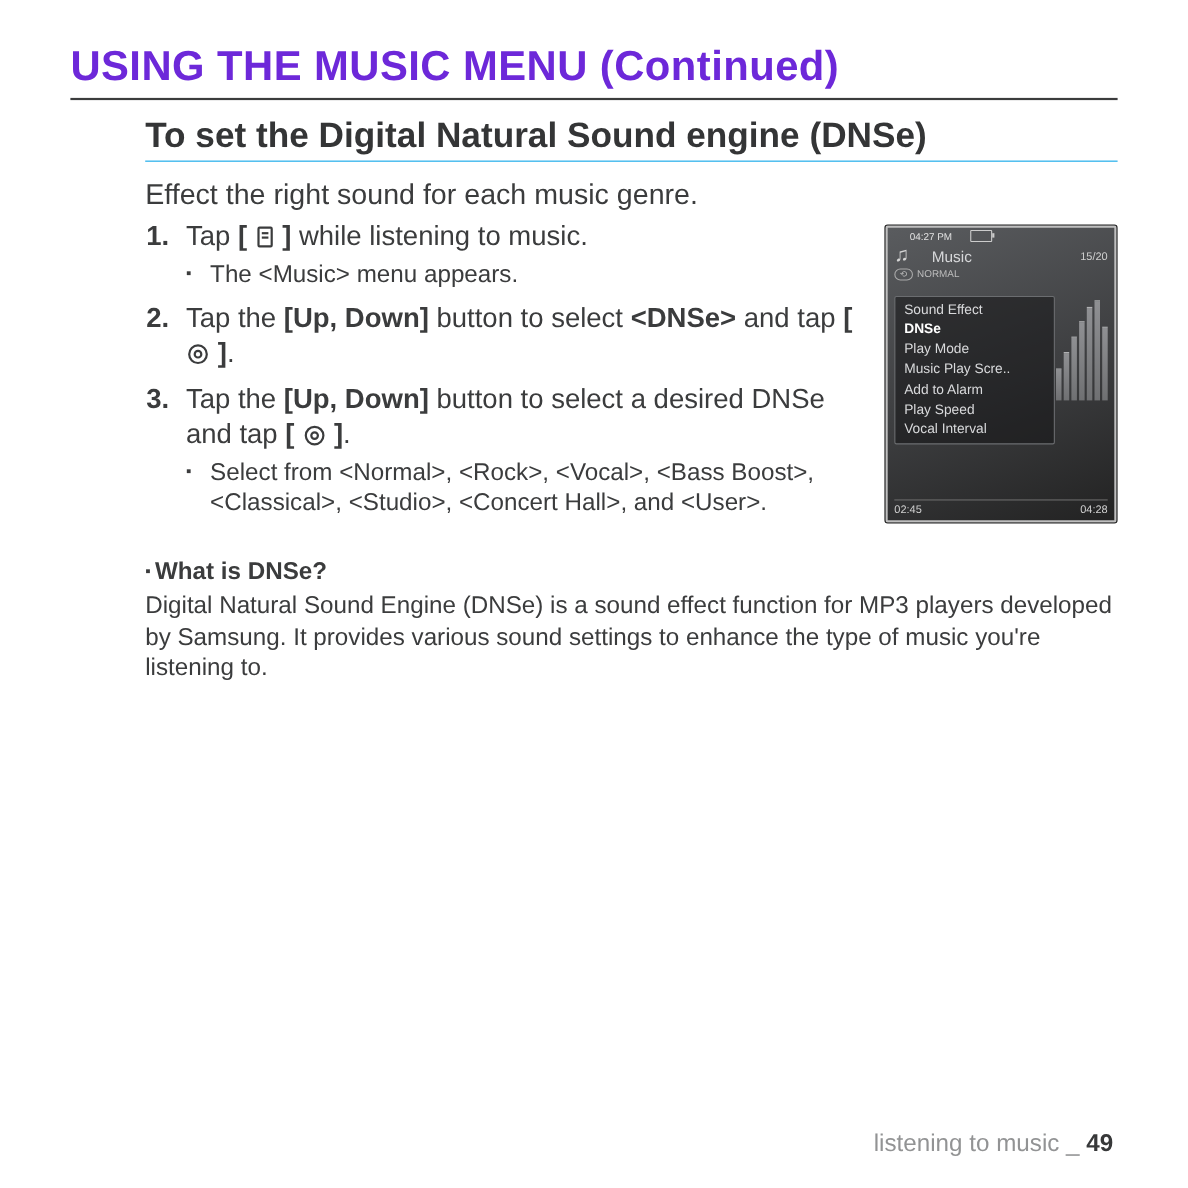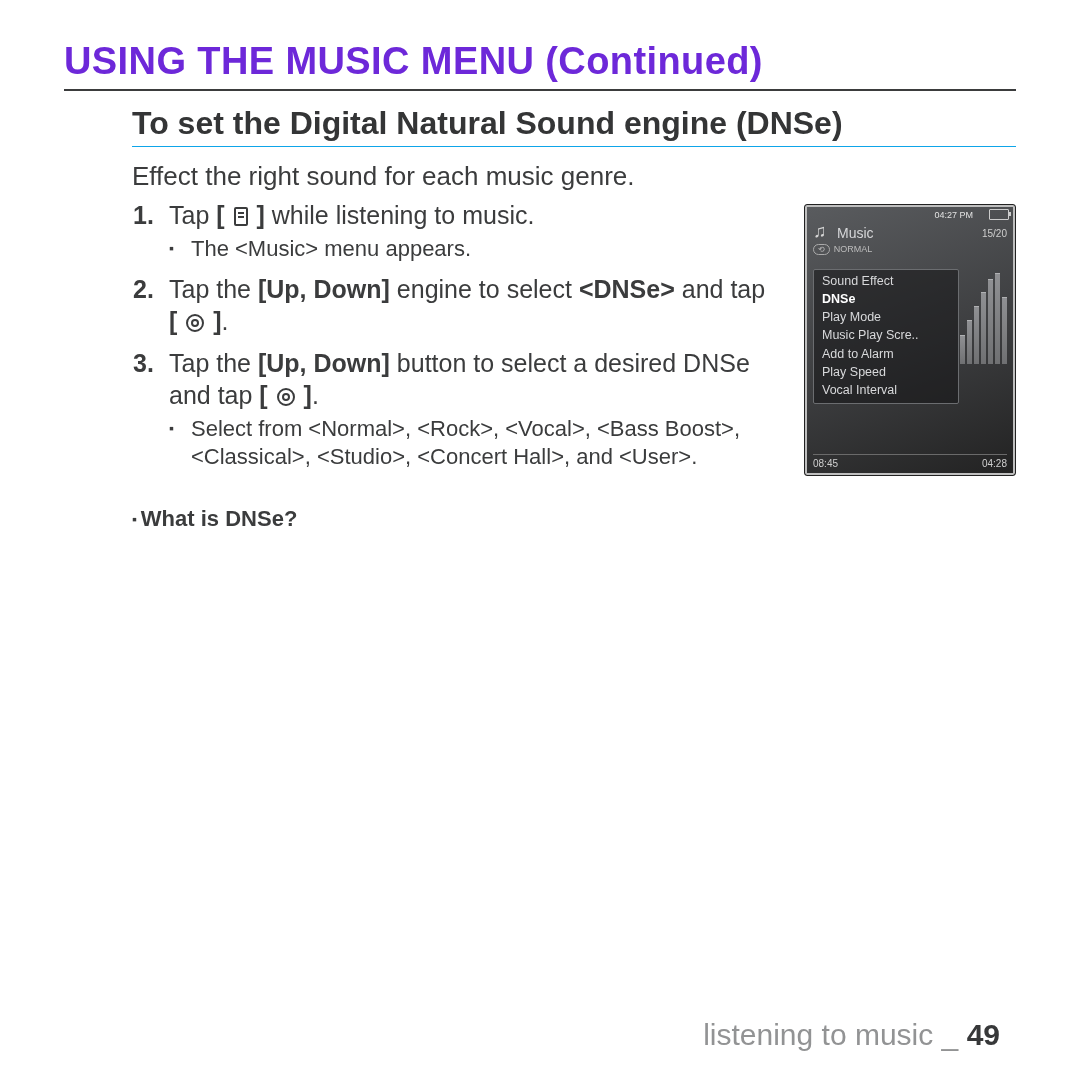--- a/index.html
+++ b/index.html
@@ -62,26 +62,26 @@
 .device{
   width:210px;height:270px;
   background:linear-gradient(160deg,#5a5c5f,#3c3d3f 55%,#222 100%);
   border:1px solid #222;border-radius:3px;
   box-shadow:0 0 0 2px #bfbfbf inset;
   color:#d6d7d9;font-size:12px;
   position:relative;overflow:hidden;flex:none;
   margin-top:6px
 }
 .dev-status{
-  display:flex;justify-content:flex-end;align-items:center;
-  padding:4px 6px;font-size:9px;color:#e2e2e2;gap:16px
+  display:flex;justify-content:flex-start;align-items:center;
+  padding:4px 22px;font-size:9px;color:#e2e2e2;gap:16px
 }
 .dev-batt{width:18px;height:9px;border:1px solid #ccc;border-radius:1px;position:relative}
 .dev-batt::after{content:"";position:absolute;right:-3px;top:2px;width:2px;height:4px;background:#ccc}
-.dev-hdr{display:flex;align-items:center;gap:6px;padding:0 8px 2px 8px;font-size:14px}
+.dev-hdr{display:flex;align-items:center;gap:16px;padding:0 8px 2px 8px;font-size:14px}
 .dev-hdr .count{margin-left:auto;font-size:10px;color:#cfcfcf}
 .note-ico{width:18px;height:18px;position:relative}
 .note-ico::before{content:"♫";font-size:18px;color:#d5d5d5;position:absolute;left:0;top:-3px}
 .dev-sub{font-size:9px;color:#bdbdbd;padding:0 8px 4px 8px}
 .dev-sub .loop{display:inline-block;border:1px solid #aaa;border-radius:7px;padding:0 4px;font-size:8px;margin-right:4px}
 .dev-body{position:absolute;left:8px;right:8px;bottom:26px;top:64px}
 .dev-panel{
   background:rgba(20,20,22,.55);
   border:1px solid #6b6d70;border-radius:2px;
   padding:2px 8px 4px 8px;color:#d8d9db;
@@ -104,42 +104,42 @@
   width:42px;height:42px;border-radius:6px;background:#3b3c3d;
   display:flex;align-items:center;justify-content:center;flex:none;position:relative
 }
 .note-ic svg{width:28px;height:28px}
 .note-lbl{font-size:11px;text-align:center;color:#3b3c3d;margin-top:2px;letter-spacing:.5px}
 .note-txt{font-size:22px;line-height:1.3}
 .note-txt .nt{font-weight:bold}
 .note-txt p{margin:0 0 2px 0}
 .note-txt .lead::before{content:"▪ ";font-size:14px;position:relative;top:-2px}
 .footer{
-  position:absolute;right:80px;bottom:28px;font-size:30px;color:#929394
+  position:absolute;right:68px;bottom:28px;font-size:22px;color:#929394
 }
 .footer .pn{color:#373839;font-weight:bold}
 </style>
 </head>
 <body>
 
 <h1>USING THE MUSIC MENU (Continued)</h1>
 <h2>To set the Digital Natural Sound engine (DNSe)</h2>
 <div class="intro">Effect the right sound for each music genre.</div>
 
 <div class="content">
   <div class="steps">
     <ol>
       <li>
         <span>Tap </span><span class="b">[ </span><span class="icon icon-menu"></span><span class="b"> ]</span><span> while listening to music.</span>
         <ul class="sub">
             <li>The &lt;Music&gt; menu appears.</li>
           </ul>
       </li>
       <li>
-        <span>Tap the </span><span class="b">[Up, Down]</span><span> engine to select </span><span class="b">&lt;DNSe&gt;</span><span> and tap </span><span class="b">[ </span><span class="icon icon-target"></span><span class="b"> ]</span><span>.</span>
+        <span>Tap the </span><span class="b">[Up, Down]</span><span> button to select </span><span class="b">&lt;DNSe&gt;</span><span> and tap </span><span class="b">[ </span><span class="icon icon-target"></span><span class="b"> ]</span><span>.</span>
       </li>
       <li>
         <span>Tap the </span><span class="b">[Up, Down]</span><span> button to select a desired DNSe and tap </span><span class="b">[ </span><span class="icon icon-target"></span><span class="b"> ]</span><span>.</span>
         <ul class="sub">
           <li>Select from &lt;Normal&gt;, &lt;Rock&gt;, &lt;Vocal&gt;, &lt;Bass Boost&gt;, &lt;Classical&gt;, &lt;Studio&gt;, &lt;Concert Hall&gt;, and &lt;User&gt;.</li>
         </ul>
       </li>
     </ol>
   </div>
 
@@ -170,27 +170,28 @@
         <span style="height:30%"></span>
           <span style="height:45%"></span>
           <span style="height:60%"></span>
           <span style="height:75%"></span>
           <span style="height:88%"></span>
           <span style="height:95%"></span>
           <span style="height:70%"></span>
       </div>
     </div>
     <div class="dev-ft">
-      <span>08:45</span>
+      <span>02:45</span>
       <span>04:28</span>
     </div>
   </div>
 </div>
 
 <div class="note-block">
   <div class="note-txt">
     <p class="lead"><span class="nt">What is DNSe?</span></p>
+    <p>Digital Natural Sound Engine (DNSe) is a sound effect function for MP3 players developed by Samsung. It provides various sound settings to enhance the type of music you're listening to.</p>
   </div>
 </div>
 
 <div class="footer">
   <span>listening to music _ </span><span class="pn">49</span>
 </div>
 
 </body></html>

